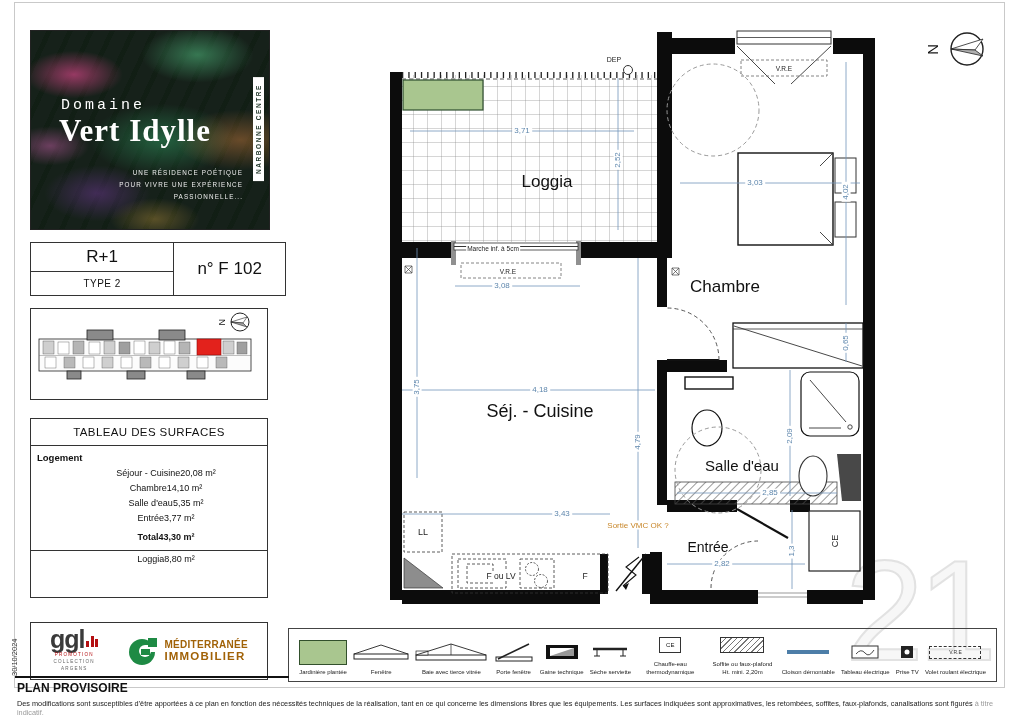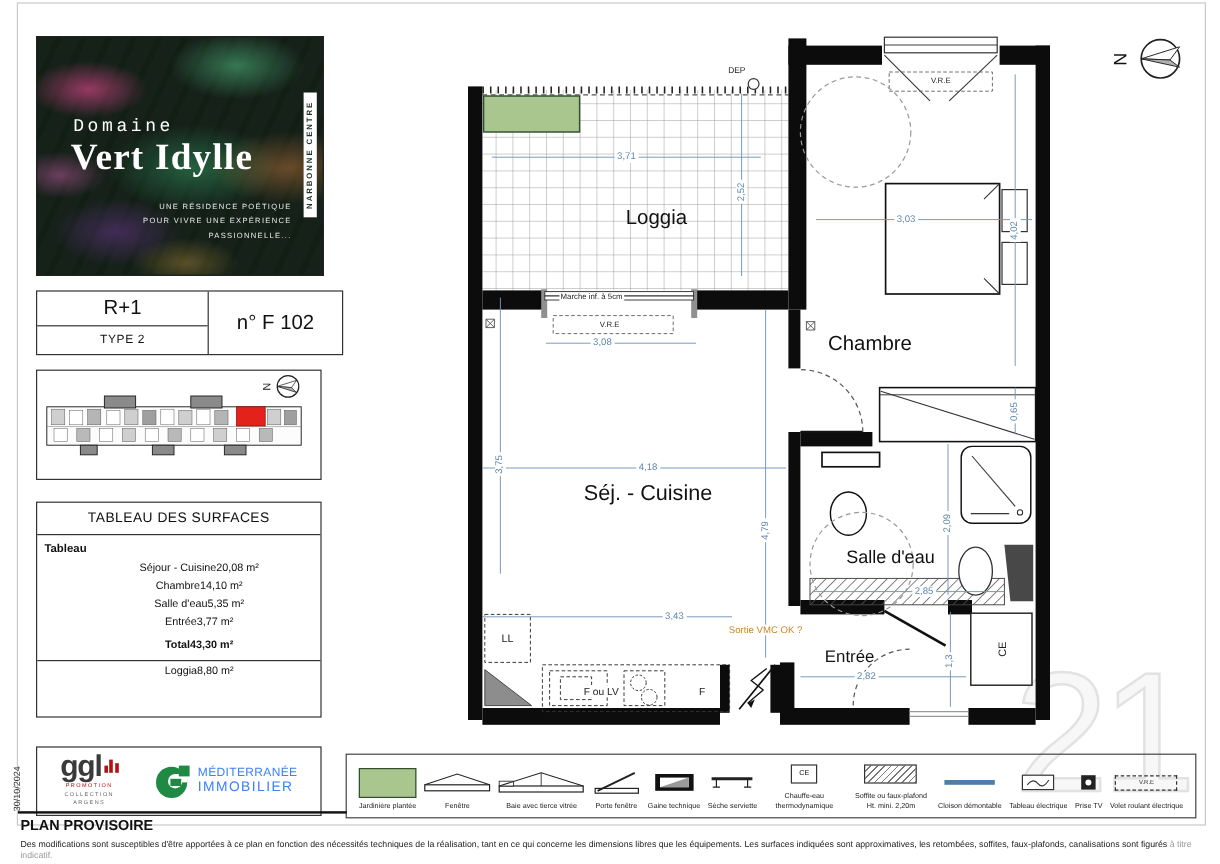--- a/index.html
+++ b/index.html
@@ -43,27 +43,27 @@
   .surf .title{height:26px;border-bottom:1px solid #333;display:flex;align-items:center;
     justify-content:center;font-size:11.5px;letter-spacing:.4px}
   .surf .sec{font-weight:700;font-size:9.5px;padding:6px 0 2px 6px}
   .surf .srow{display:flex;justify-content:center;padding:2.5px 10px 2.5px 44px}
   .surf .total{font-weight:700;margin-top:4px}
   .surf .extdiv{border-top:1px solid #333;margin-top:6px}
   
   .logos{left:30px;top:622px;width:238px;height:58px;display:flex;align-items:center;
     justify-content:space-around;padding:0 4px}
   .ggl{display:flex;flex-direction:column;align-items:center;line-height:1}
-  .ggl .row{display:flex;align-items:center}
+  .ggl .row{display:flex;align-items:flex-end}
   .ggl .txt{font-size:25px;font-weight:700;color:#3a3a3a;letter-spacing:-1px;line-height:.8}
   .bars{display:flex;align-items:flex-end;gap:1.5px;margin-left:2px;margin-bottom:2px}
   .bars i{display:block;width:3px;background:#b40f12}
   .ggl .sub{margin-top:3px;text-align:center;font-size:4.6px;letter-spacing:1.2px;line-height:1.5}
   .med{display:flex;align-items:center;gap:6px}
-  .med .txt{line-height:1.05;font-weight:400;color:#3b82f6}
+  .med .txt{line-height:1.05;font-weight:700;color:#a16207}
   .med .m1{font-size:10px;letter-spacing:.3px}
   .med .m2{font-size:11.5px;letter-spacing:1.2px}
   .date{left:10px;top:676px;transform:rotate(-90deg);transform-origin:0 0;font-size:7.5px;color:#333}
   
   .plan{left:385px;top:30px;width:500px;height:588px}
   .plan svg.base{position:absolute;left:0;top:0}
   .pl{position:absolute;transform:translate(-50%,-50%);white-space:nowrap;z-index:3}
   .room{font-size:17px;color:#111}
   .dim{font-size:8px;color:#5f87ad;background:#fff;padding:0 2px;line-height:1.1}
   .dimv{transform:translate(-50%,-50%) rotate(-90deg)}
@@ -159,21 +159,21 @@
       <circle cx="209" cy="13" r="9" fill="#fff" stroke="#222" stroke-width="1"></circle>
       <polygon points="200,13 216,8 212,14" fill="#fff" stroke="#222" stroke-width="0.6"></polygon>
       <polygon points="200,13 212,14 216,18" fill="#aaa" stroke="#222" stroke-width="0.6"></polygon>
       <text x="189" y="17" font-size="9" fill="#111" transform="rotate(90 192 13)">N</text>
     </g>
   </svg>
 </div>
 
 <div class="box surf">
   <div class="title">TABLEAU DES SURFACES</div>
-  <div class="sec">Tableau</div>
+  <div class="sec">Logement</div>
   <div class="srow">
     <span>Séjour - Cuisine</span>
     <span>20,08 m²</span>
   </div>
   <div class="srow">
     <span>Chambre</span>
     <span>14,10 m²</span>
   </div>
   <div class="srow">
     <span>Salle d'eau</span>

